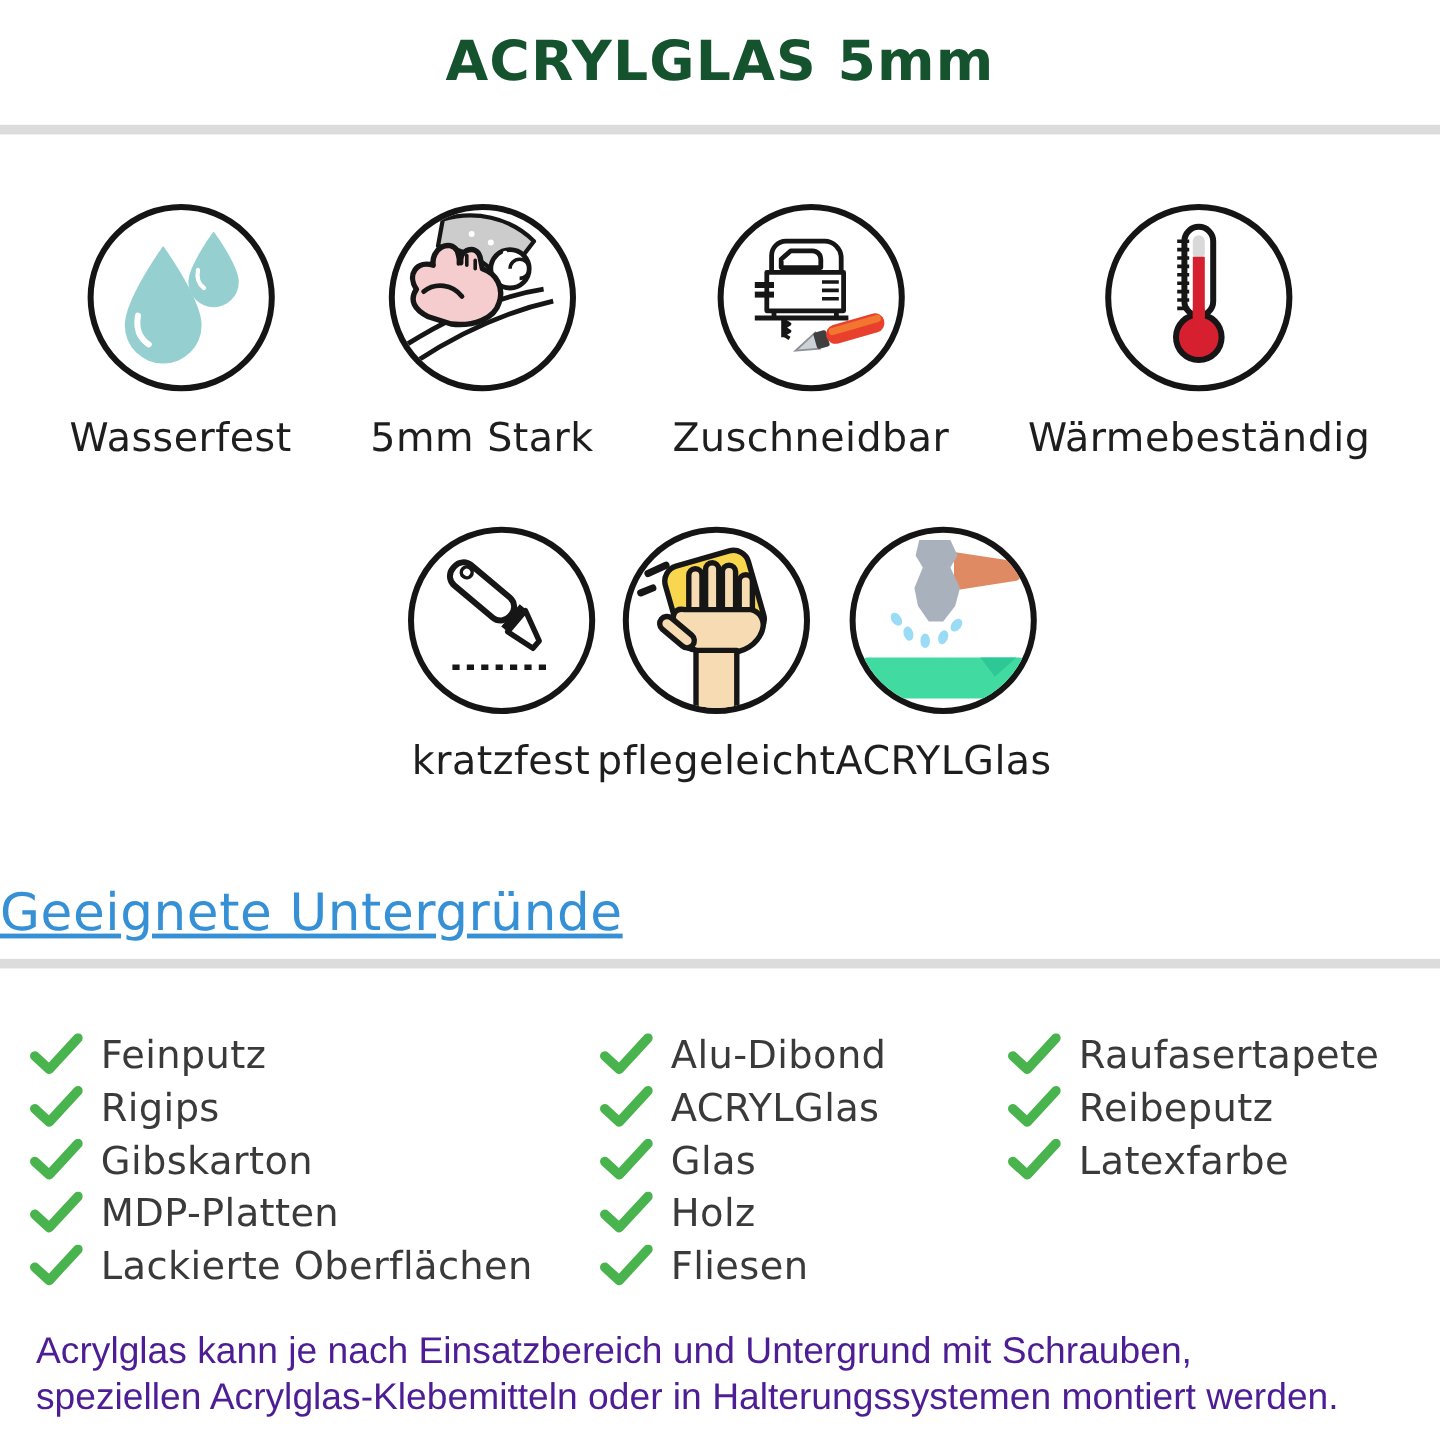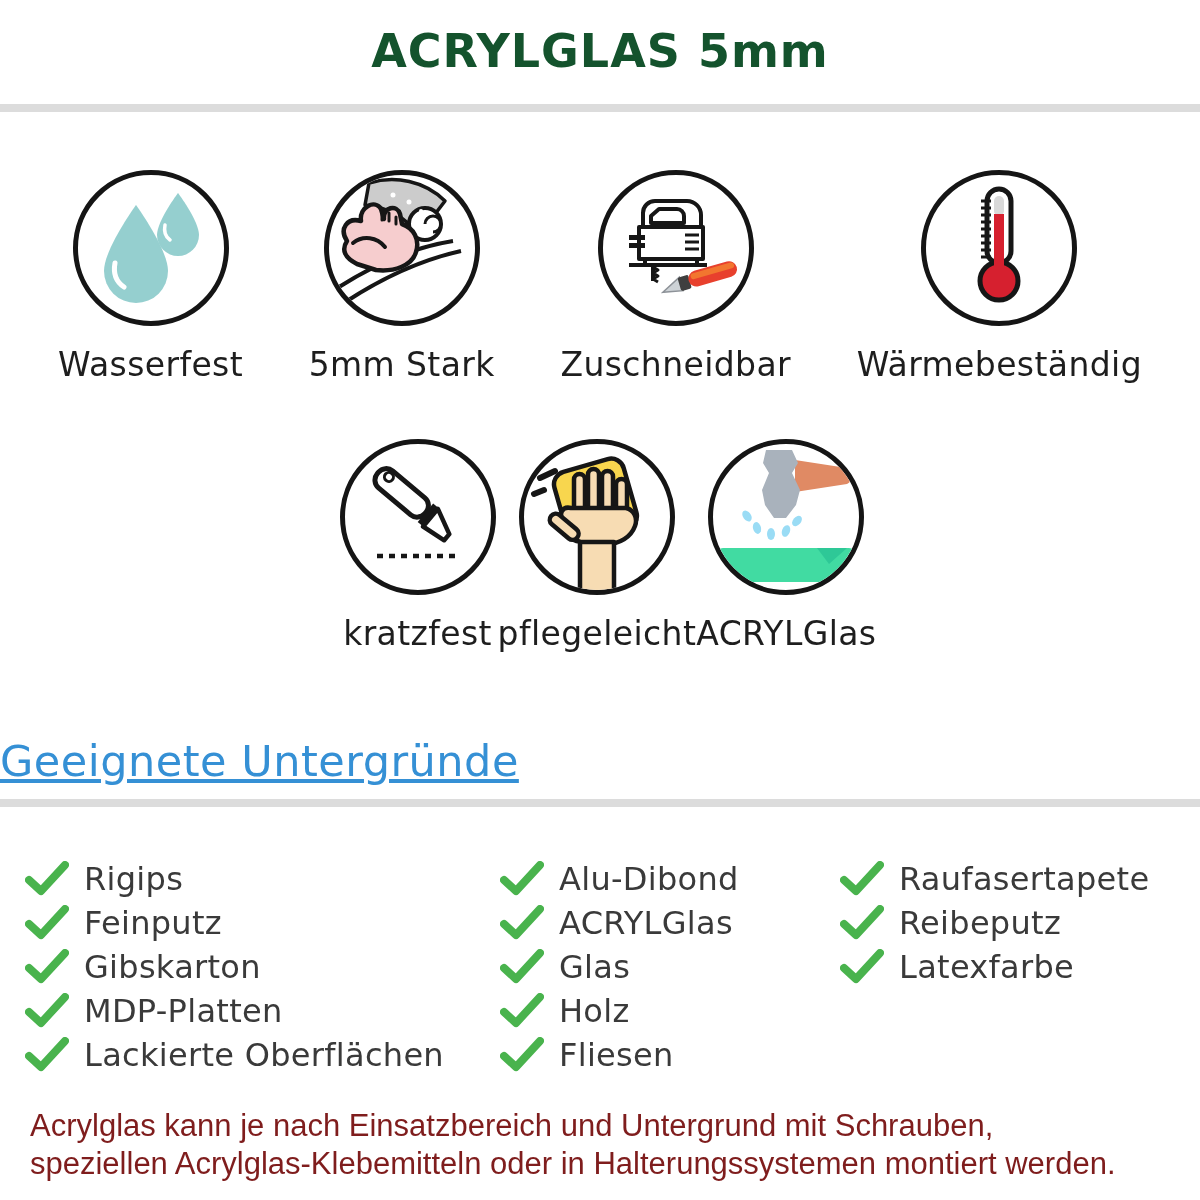--- a/index.html
+++ b/index.html
@@ -42,21 +42,21 @@
   .surf-col.c3{flex:1;}
   .surf-item{display:flex;align-items:center;height:44px;padding-left:25px;}
   .check-icon{flex:0 0 44px;margin-right:15px;}
   .surf-label{
     font-size:32px;color:#3a3a3a;letter-spacing:0.3px;font-weight:500;white-space:nowrap;
   }
 
   .footer-note{
     margin:30px 0 0;padding-left:30px;
     font-family:"Liberation Sans",sans-serif;
-    font-size:31px;line-height:38px;color:#7f1d1d;
+    font-size:31px;line-height:38px;color:#4c1d95;
   }
 </style>
 </head>
 <body>
 
 <h1 class="page-title">ACRYLGLAS 5mm</h1>
 <div class="divider d1"></div>
 
 <div class="features-row row1">
 
@@ -192,27 +192,27 @@
 
 <h2 class="section-title">Geeignete Untergründe</h2>
 <div class="divider d2"></div>
 
 <div class="surfaces">
   <ul class="surf-col c1">
     <li class="surf-item">
       <svg class="check-icon" width="44" height="36" viewBox="0 0 44 36">
           <path d="M4 19 L16 30 L40 4" stroke="#49b34d" stroke-width="8" fill="none" stroke-linecap="round" stroke-linejoin="round"></path>
         </svg>
+      <span class="surf-label">Feinputz</span>
+      </li>
+    <li class="surf-item">
+      <svg class="check-icon" width="44" height="36" viewBox="0 0 44 36">
+          <path d="M4 19 L16 30 L40 4" stroke="#49b34d" stroke-width="8" fill="none" stroke-linecap="round" stroke-linejoin="round"></path>
+        </svg>
       <span class="surf-label">Rigips</span>
-      </li>
-    <li class="surf-item">
-      <svg class="check-icon" width="44" height="36" viewBox="0 0 44 36">
-          <path d="M4 19 L16 30 L40 4" stroke="#49b34d" stroke-width="8" fill="none" stroke-linecap="round" stroke-linejoin="round"></path>
-        </svg>
-      <span class="surf-label">Feinputz</span>
       </li>
     <li class="surf-item">
       <svg class="check-icon" width="44" height="36" viewBox="0 0 44 36">
           <path d="M4 19 L16 30 L40 4" stroke="#49b34d" stroke-width="8" fill="none" stroke-linecap="round" stroke-linejoin="round"></path>
         </svg>
       <span class="surf-label">Gibskarton</span>
       </li>
     <li class="surf-item">
       <svg class="check-icon" width="44" height="36" viewBox="0 0 44 36">
           <path d="M4 19 L16 30 L40 4" stroke="#49b34d" stroke-width="8" fill="none" stroke-linecap="round" stroke-linejoin="round"></path>

